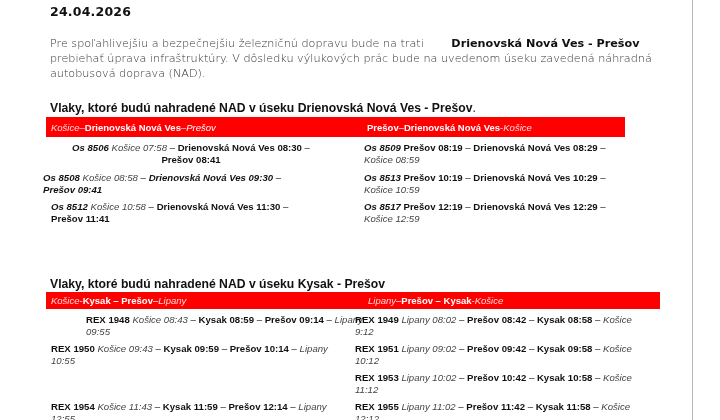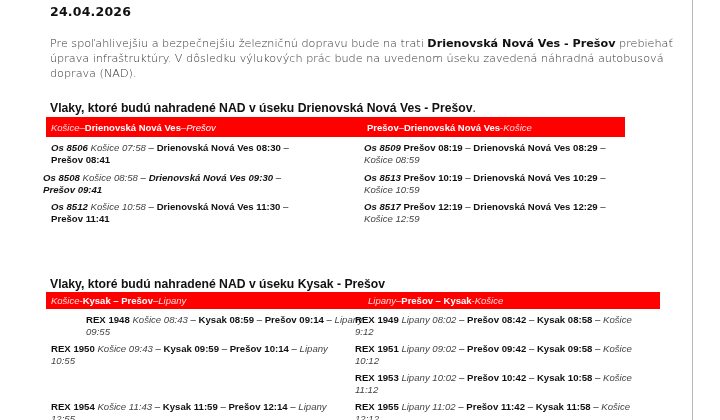--- a/index.html
+++ b/index.html
@@ -1,21 +1,21 @@
 <!DOCTYPE html>
 <html><head>
   <meta charset="utf-8">
   <style>
     html, body { margin: 0; padding: 0; background: #ffffff; }
     body { width: 720px; height: 420px; overflow: hidden; position: relative; font-family: "Liberation Sans", sans-serif; color: #111; }
     .page { position: absolute; left: 0; top: 0; width: 720px; height: 420px; }
     .vline { position: absolute; left: 692px; top: 0; width: 1px; height: 420px; background: #b8b8b8; }
     .date { position: absolute; left: 50px; top: 4px; font-family: "DejaVu Sans", sans-serif; font-weight: bold; font-size: 12.5px; color: #111; letter-spacing: 0.2px; }
     .intro { position: absolute; left: 50px; top: 36px; width: 625px; font-family: "DejaVu Sans", sans-serif; font-size: 11.2px; line-height: 15px; color: #333; font-weight: 300; }
-    .intro b { color: #111; font-weight: bold; }
+    .intro b { color: #111; font-weight: bold; margin-left: 24px; }
     .sec-title { position: absolute; left: 50px; font-family: "Liberation Sans", sans-serif; font-weight: bold; font-size: 12.2px; color: #111; }
     .bar { position: absolute; left: 46px; background: #ff0000; color: #fff; font-family: "Liberation Sans", sans-serif; font-size: 9.5px; display: flex; align-items: center; }
     .bar .cell { position: absolute; top: 0; height: 100%; display: flex; align-items: center; white-space: nowrap; }
     .bar i { font-style: italic; color: #ffd9d9; font-weight: normal; }
     .bar b { font-weight: bold; color: #fff; }
     .bar .dash { color: #ffd9d9; }
     .train { position: absolute; font-family: "Liberation Sans", sans-serif; font-size: 9.6px; line-height: 12px; color: #111; width: 280px; }
     .train .num { font-weight: bold; }
     .train .num.it { font-style: italic; }
     .train i { font-style: italic; color: #444; }
@@ -44,21 +44,21 @@
     </div>
     <div class="cell" style="left:321px;">
       <b>Prešov</b>
         <span style="color:#fff"> – </span>
         <b>Drienovská Nová Ves</b>
         <span class="dash"> - </span>
         <i>Košice</i>
     </div>
   </div>
 
-  <div class="train" style="left:51px; top:142px;">
+  <div class="train" style="left:51px; top:142px;text-align:center;">
     <span class="num it">Os 8506</span> <i>Košice 07:58</i><span> – </span><b>Drienovská Nová Ves 08:30</b><span> –</span><br><b>Prešov 08:41</b>
   </div>
   <div class="train" style="left:43px; top:172px;">
     <span class="num it">Os 8508</span> <i>Košice 08:58</i><span> – </span><b class="it">Drienovská Nová Ves 09:30</b><span> –</span><br><b class="it">Prešov 09:41</b>
   </div>
   <div class="train" style="left:51px; top:201px;">
     <span class="num it">Os 8512</span> <i>Košice 10:58</i><span> – </span><b>Drienovská Nová Ves 11:30</b><span> –</span><br><b>Prešov 11:41</b>
   </div>
 
   <div class="train" style="left:364px; top:142px;">

